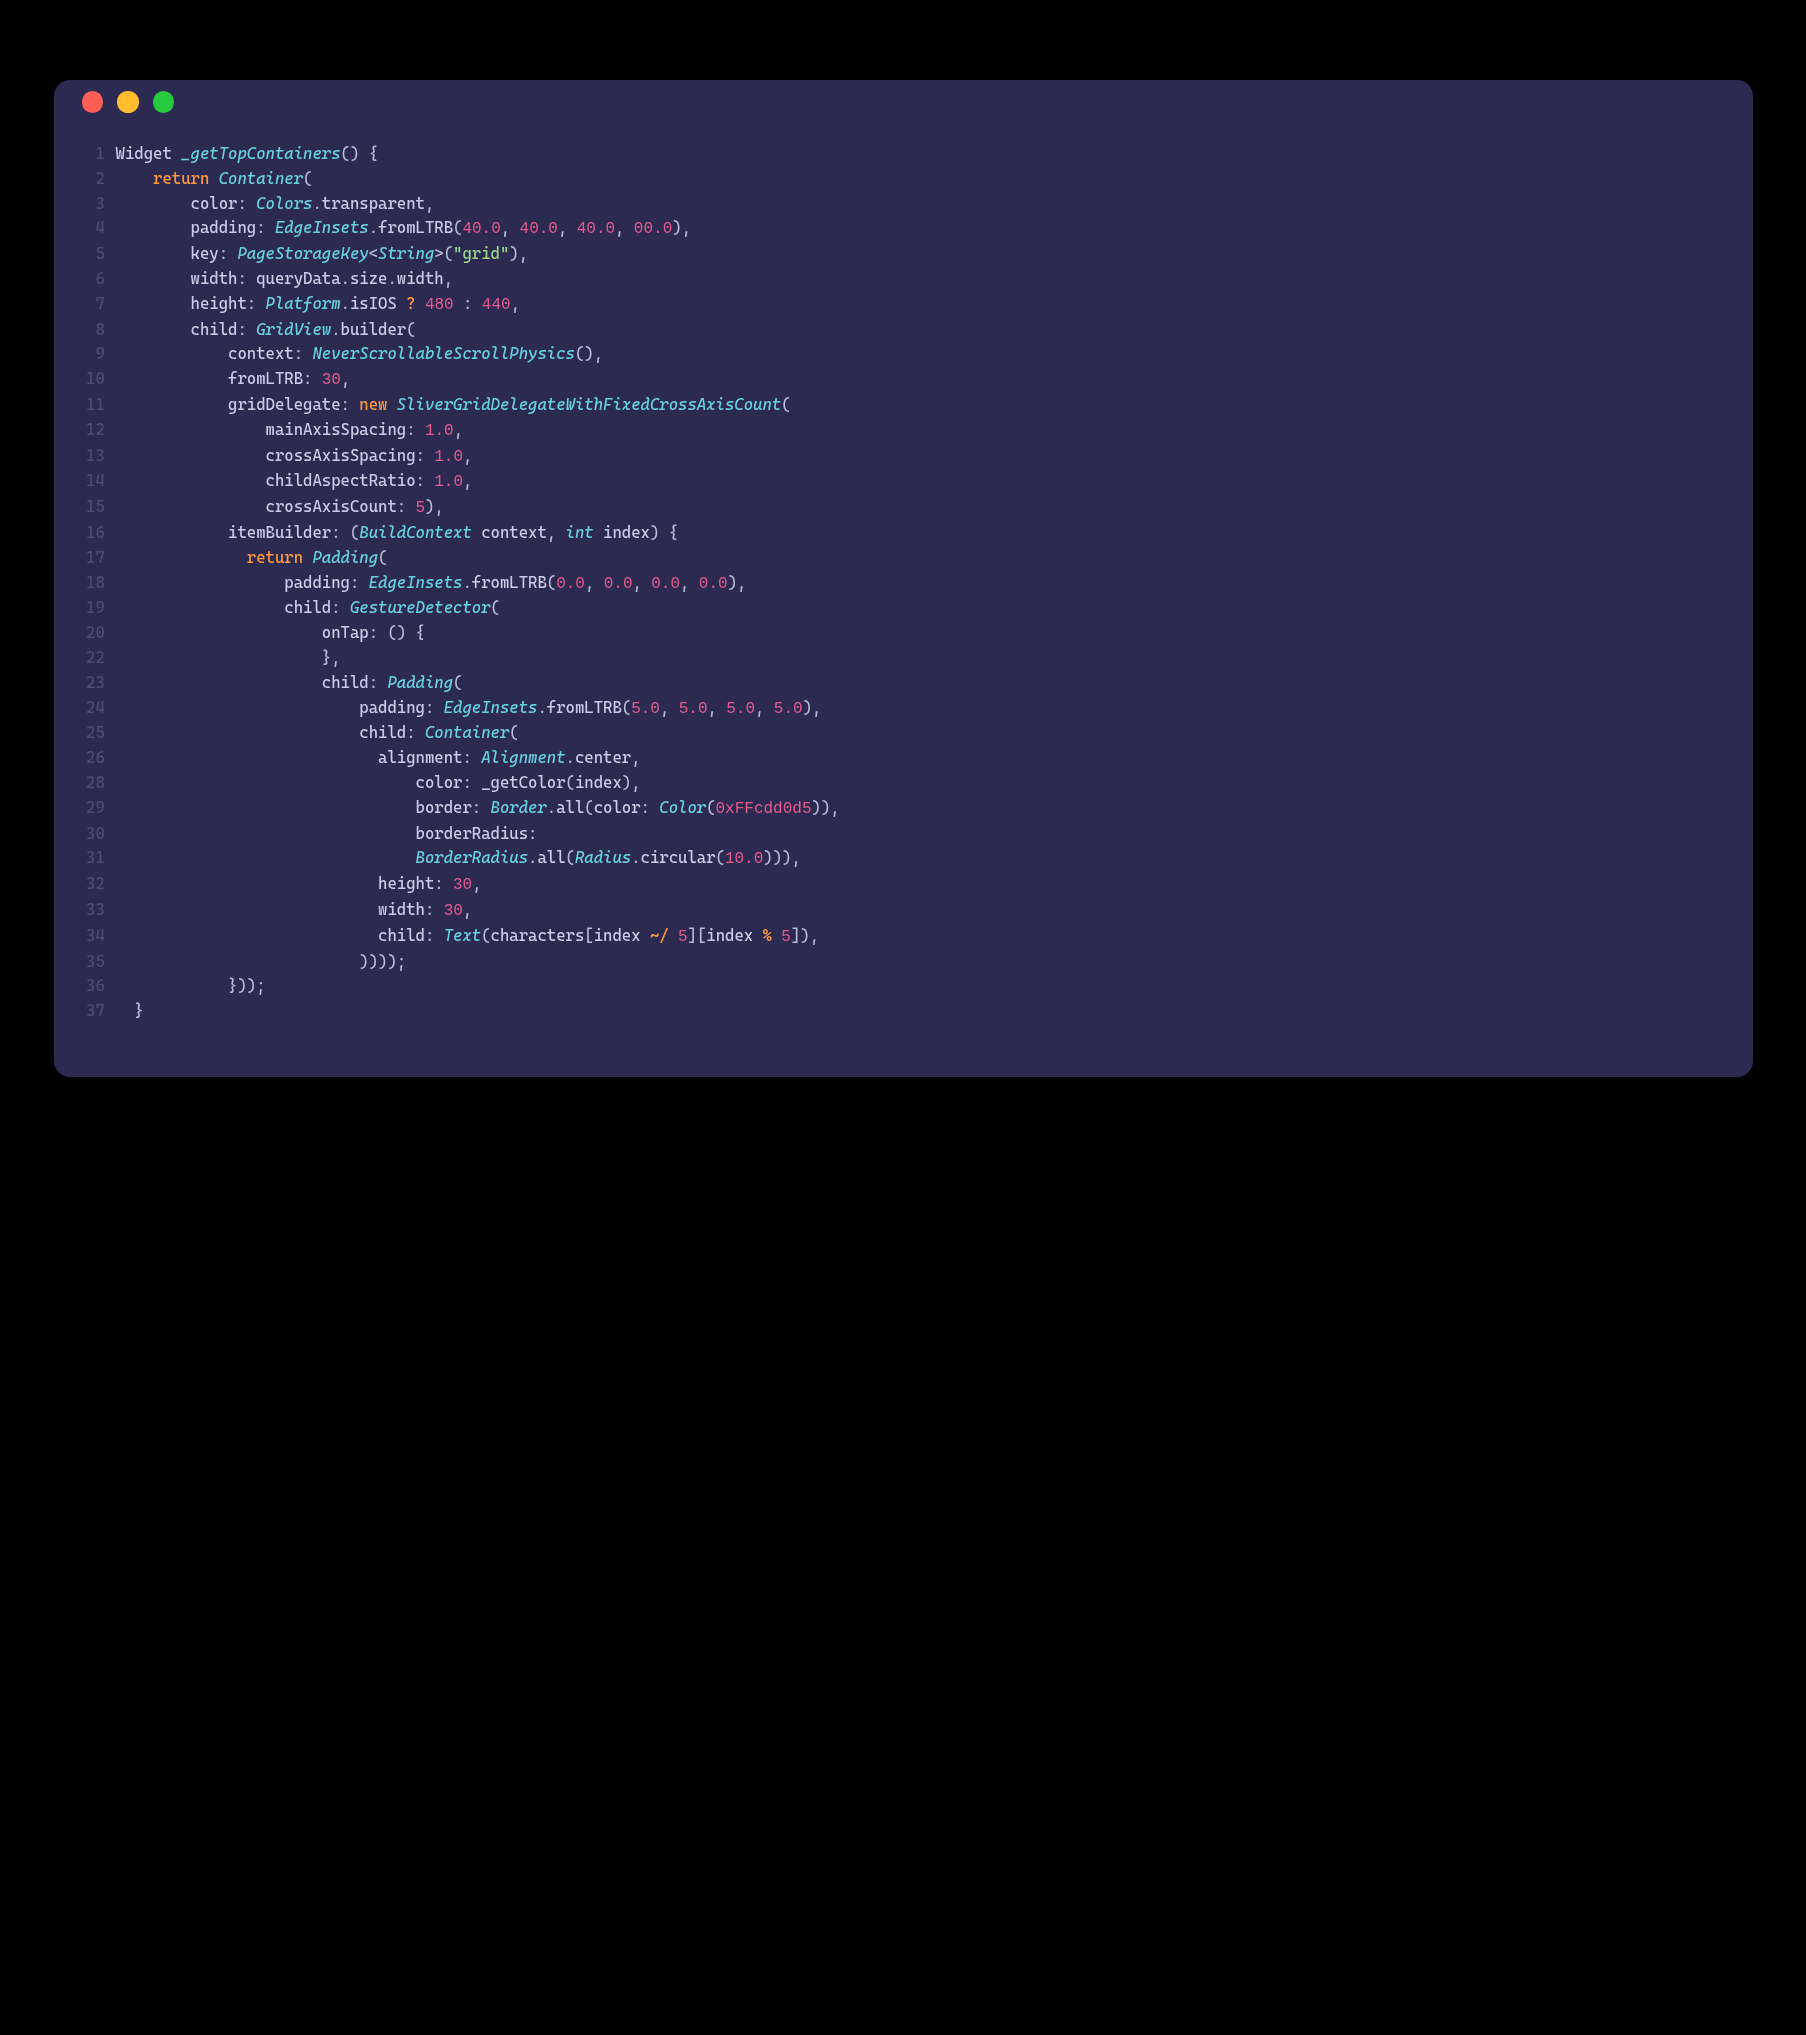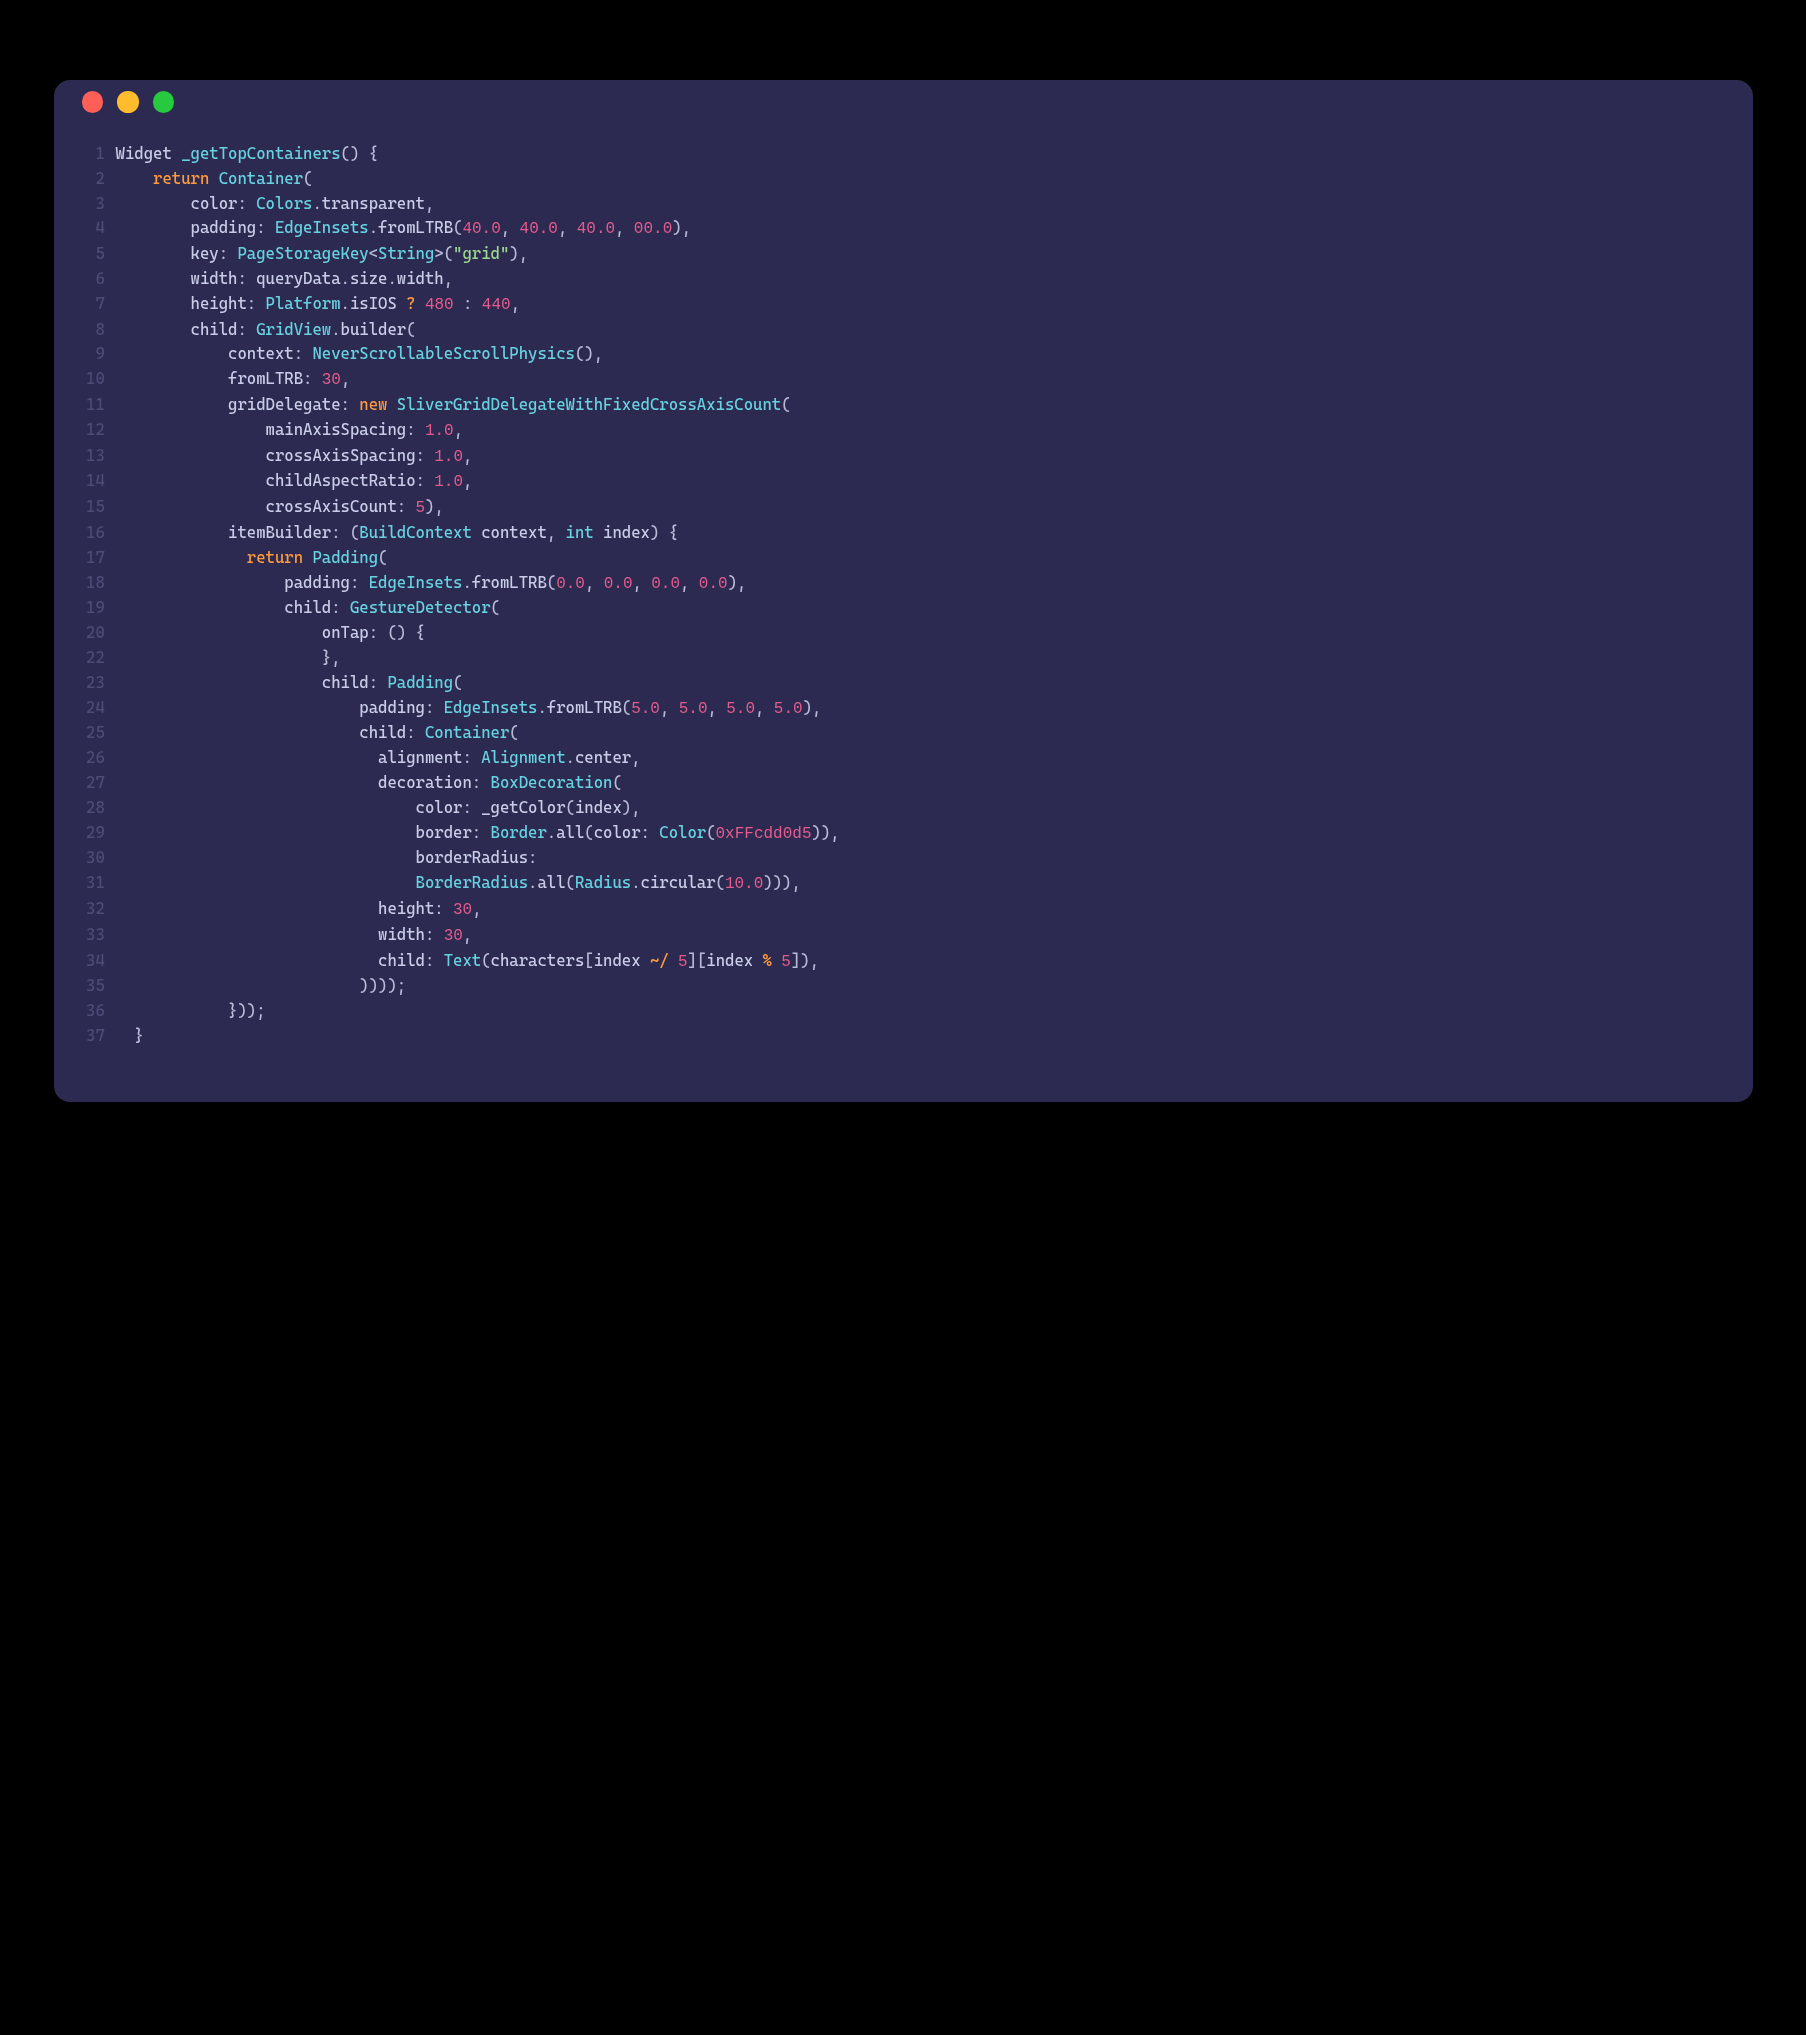--- a/index.html
+++ b/index.html
@@ -78,21 +78,21 @@
     padding-right: 10.7px;
     user-select: none;
     flex-shrink: 0;
   }
 
   .code {
     color: var(--fg);
   }
 
   .tok-keyword  { color: var(--keyword); }
-  .tok-type     { color: var(--type); }
+  .tok-type     { color: var(--type); font-style: italic; }
   .tok-string   { color: var(--string); }
   .tok-number   { color: var(--number); font-family: Liberation Mono, monospace; }
   .tok-prop     { color: var(--prop); }
   .tok-punct    { color: var(--punct); }
   .tok-comment  { color: var(--comment); }
   .tok-default  { color: var(--fg); }
 </style>
 </head>
 <body>
 
@@ -123,21 +123,20 @@
       <div class="code-row"><span class="lineno">16</span><span class="code"><span class="tok-default">            </span><span class="tok-prop">itemBuilder</span><span class="tok-punct">: (</span><span class="tok-type">BuildContext</span><span class="tok-default"> context</span><span class="tok-punct">, </span><span class="tok-type">int</span><span class="tok-default"> index</span><span class="tok-punct">) {</span></span></div>
       <div class="code-row"><span class="lineno">17</span><span class="code"><span class="tok-default">              </span><span class="tok-keyword">return</span><span class="tok-default"> </span><span class="tok-type">Padding</span><span class="tok-punct">(</span></span></div>
       <div class="code-row"><span class="lineno">18</span><span class="code"><span class="tok-default">                  </span><span class="tok-prop">padding</span><span class="tok-punct">: </span><span class="tok-type">EdgeInsets</span><span class="tok-punct">.</span><span class="tok-default">fromLTRB</span><span class="tok-punct">(</span><span class="tok-number">0.0</span><span class="tok-punct">, </span><span class="tok-number">0.0</span><span class="tok-punct">, </span><span class="tok-number">0.0</span><span class="tok-punct">, </span><span class="tok-number">0.0</span><span class="tok-punct">),</span></span></div>
       <div class="code-row"><span class="lineno">19</span><span class="code"><span class="tok-default">                  </span><span class="tok-prop">child</span><span class="tok-punct">: </span><span class="tok-type">GestureDetector</span><span class="tok-punct">(</span></span></div>
       <div class="code-row"><span class="lineno">20</span><span class="code"><span class="tok-default">                      </span><span class="tok-prop">onTap</span><span class="tok-punct">: () {</span></span></div>
       <div class="code-row"><span class="lineno">22</span><span class="code"><span class="tok-default">                      </span><span class="tok-punct">},</span></span></div>
       <div class="code-row"><span class="lineno">23</span><span class="code"><span class="tok-default">                      </span><span class="tok-prop">child</span><span class="tok-punct">: </span><span class="tok-type">Padding</span><span class="tok-punct">(</span></span></div>
       <div class="code-row"><span class="lineno">24</span><span class="code"><span class="tok-default">                          </span><span class="tok-prop">padding</span><span class="tok-punct">: </span><span class="tok-type">EdgeInsets</span><span class="tok-punct">.</span><span class="tok-default">fromLTRB</span><span class="tok-punct">(</span><span class="tok-number">5.0</span><span class="tok-punct">, </span><span class="tok-number">5.0</span><span class="tok-punct">, </span><span class="tok-number">5.0</span><span class="tok-punct">, </span><span class="tok-number">5.0</span><span class="tok-punct">),</span></span></div>
       <div class="code-row"><span class="lineno">25</span><span class="code"><span class="tok-default">                          </span><span class="tok-prop">child</span><span class="tok-punct">: </span><span class="tok-type">Container</span><span class="tok-punct">(</span></span></div>
       <div class="code-row"><span class="lineno">26</span><span class="code"><span class="tok-default">                            </span><span class="tok-prop">alignment</span><span class="tok-punct">: </span><span class="tok-type">Alignment</span><span class="tok-punct">.</span><span class="tok-default">center</span><span class="tok-punct">,</span></span></div>
-      <div class="code-row"><span class="lineno">27</span><span class="code"><span class="tok-default">                            </span><span class="tok-prop">decoration</span><span class="tok-punct">: </span><span class="tok-type">BoxDecoration</span><span class="tok-punct">(</span></span></div>
       <div class="code-row"><span class="lineno">28</span><span class="code"><span class="tok-default">                                </span><span class="tok-prop">color</span><span class="tok-punct">: </span><span class="tok-default">_getColor</span><span class="tok-punct">(</span><span class="tok-default">index</span><span class="tok-punct">),</span></span></div>
       <div class="code-row"><span class="lineno">29</span><span class="code"><span class="tok-default">                                </span><span class="tok-prop">border</span><span class="tok-punct">: </span><span class="tok-type">Border</span><span class="tok-punct">.</span><span class="tok-default">all</span><span class="tok-punct">(</span><span class="tok-prop">color</span><span class="tok-punct">: </span><span class="tok-type">Color</span><span class="tok-punct">(</span><span class="tok-number">0xFFcdd0d5</span><span class="tok-punct">)),</span></span></div>
       <div class="code-row"><span class="lineno">30</span><span class="code"><span class="tok-default">                                </span><span class="tok-prop">borderRadius</span><span class="tok-punct">:</span></span></div>
       <div class="code-row"><span class="lineno">31</span><span class="code"><span class="tok-default">                                </span><span class="tok-type">BorderRadius</span><span class="tok-punct">.</span><span class="tok-default">all</span><span class="tok-punct">(</span><span class="tok-type">Radius</span><span class="tok-punct">.</span><span class="tok-default">circular</span><span class="tok-punct">(</span><span class="tok-number">10.0</span><span class="tok-punct">))),</span></span></div>
       <div class="code-row"><span class="lineno">32</span><span class="code"><span class="tok-default">                            </span><span class="tok-prop">height</span><span class="tok-punct">: </span><span class="tok-number">30</span><span class="tok-punct">,</span></span></div>
       <div class="code-row"><span class="lineno">33</span><span class="code"><span class="tok-default">                            </span><span class="tok-prop">width</span><span class="tok-punct">: </span><span class="tok-number">30</span><span class="tok-punct">,</span></span></div>
       <div class="code-row"><span class="lineno">34</span><span class="code"><span class="tok-default">                            </span><span class="tok-prop">child</span><span class="tok-punct">: </span><span class="tok-type">Text</span><span class="tok-punct">(</span><span class="tok-default">characters</span><span class="tok-punct">[</span><span class="tok-default">index </span><span class="tok-keyword">~/</span><span class="tok-default"> </span><span class="tok-number">5</span><span class="tok-punct">][</span><span class="tok-default">index </span><span class="tok-keyword">%</span><span class="tok-default"> </span><span class="tok-number">5</span><span class="tok-punct">]),</span></span></div>
       <div class="code-row"><span class="lineno">35</span><span class="code"><span class="tok-default">                          </span><span class="tok-punct">))));</span></span></div>
       <div class="code-row"><span class="lineno">36</span><span class="code"><span class="tok-default">            </span><span class="tok-punct">}));</span></span></div>
       <div class="code-row"><span class="lineno">37</span><span class="code"><span class="tok-default">  </span><span class="tok-punct">}</span></span></div>

